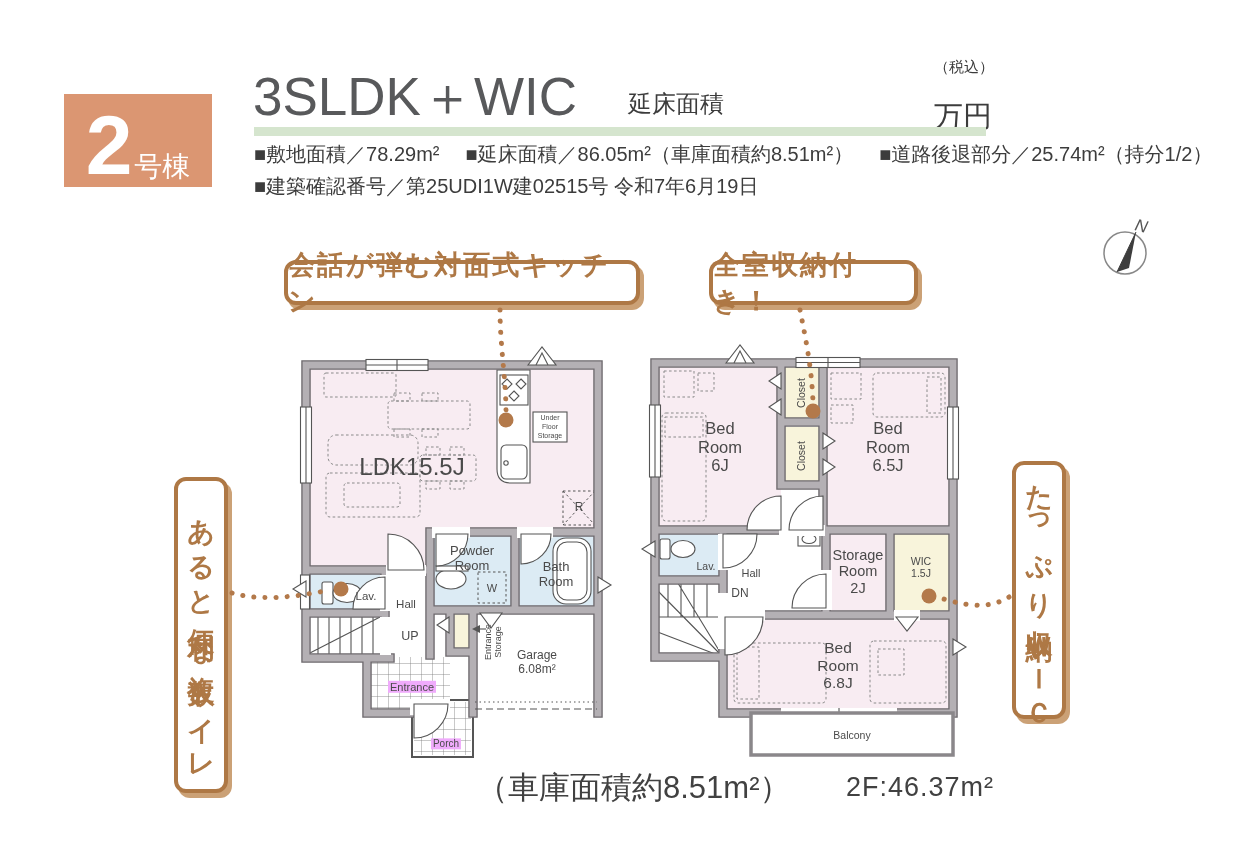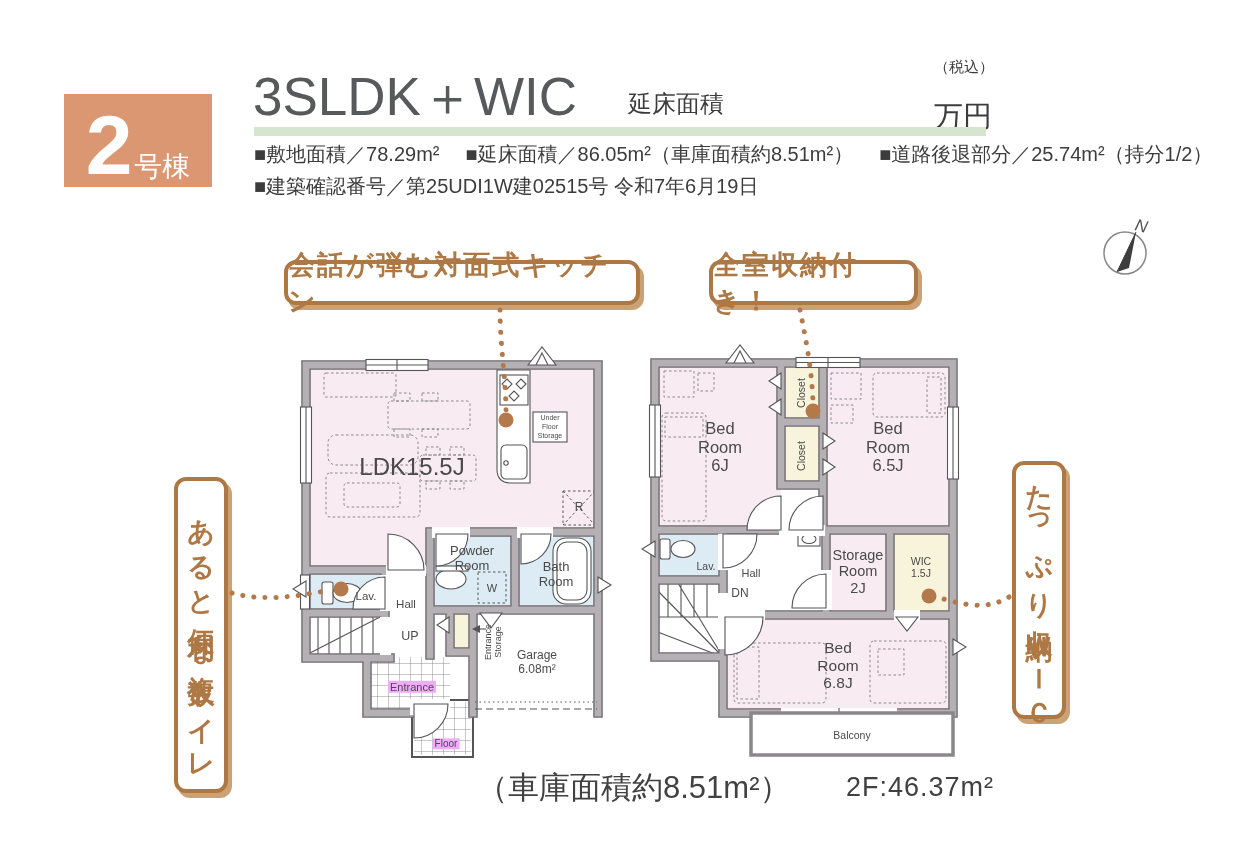--- a/index.html
+++ b/index.html
@@ -195,21 +195,21 @@
 Room</div>
     <div class="plan-label" style="left:192px;top:233px;font-size:11px">W</div>
     <div class="plan-label" style="left:66px;top:241px;font-size:11.5px">Lav.</div>
     <div class="plan-label" style="left:106px;top:249px;font-size:11.5px">Hall</div>
     <div class="plan-label" style="left:110px;top:281px;font-size:12.5px">UP</div>
     <div class="plan-label rot90" style="left:193px;top:287px;font-size:9px">Entrance
 Storage</div>
     <div class="plan-label" style="left:237px;top:308px;font-size:12px">Garage
 6.08m²</div>
     <div class="plan-label chip" style="left:112px;top:332px;font-size:11px">Entrance</div>
-    <div class="plan-label chip" style="left:146px;top:389px;font-size:10px">Floor</div>
+    <div class="plan-label chip" style="left:146px;top:389px;font-size:10px">Porch</div>
   </div>
 
   <div class="plan" style="left:648px;top:355px">
     <svg width="312" height="410" viewBox="0 0 312 410">
 
       <g>
         <rect x="7" y="8" width="126" height="167" fill="#F8ECF2"></rect>
         <rect x="133" y="8" width="42" height="59" fill="#F8F4DB"></rect>
         <rect x="133" y="72" width="42" height="58" fill="#F8F4DB"></rect>
         <rect x="175" y="8" width="130" height="167" fill="#F8ECF2"></rect>

